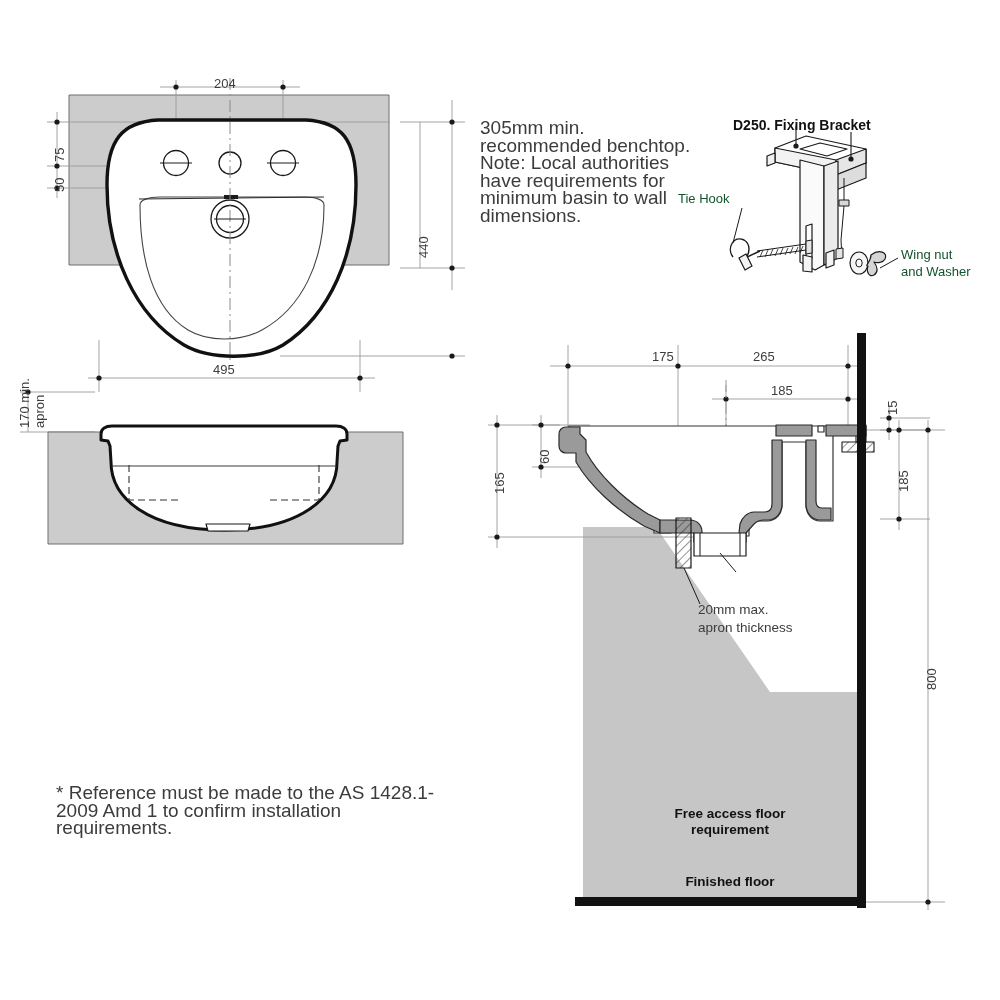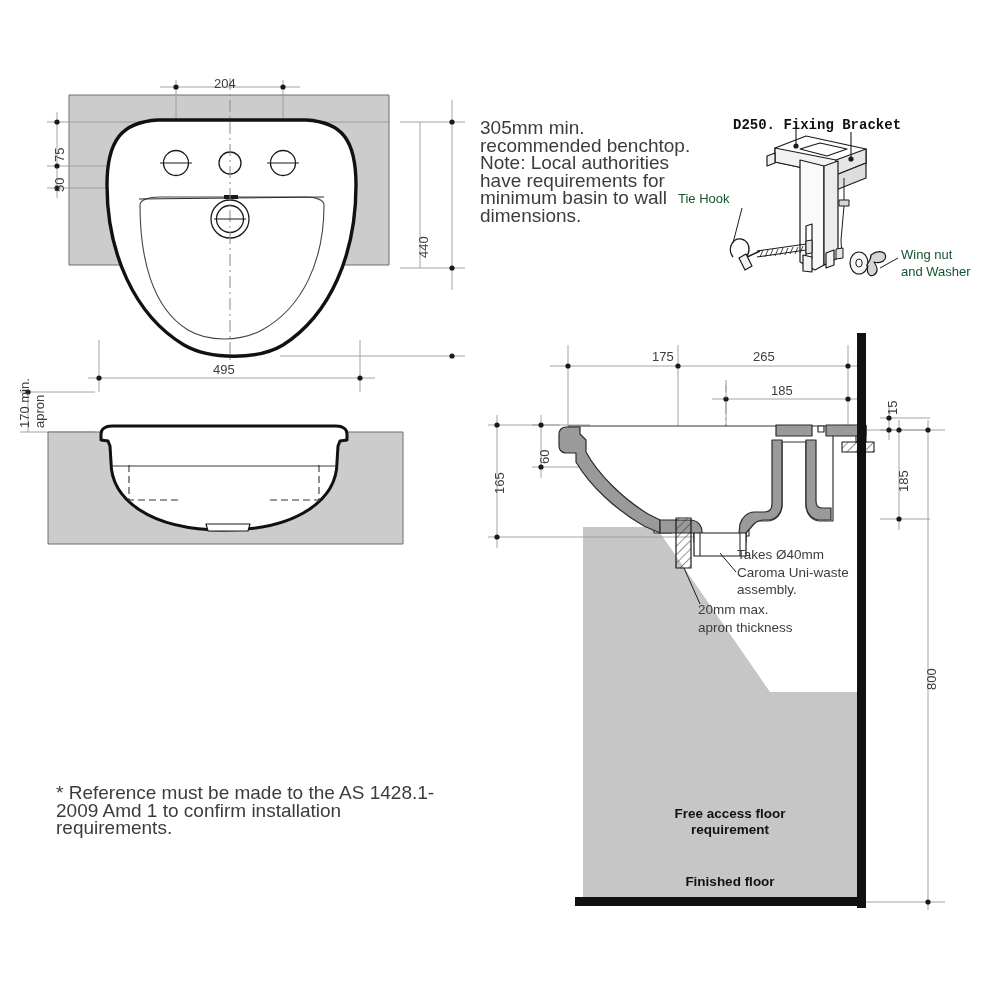--- a/index.html
+++ b/index.html
@@ -8,21 +8,21 @@
     font-family:"Liberation Sans","DejaVu Sans",sans-serif;
     color:#1a1a1a;
   }
   .sheet{position:absolute;inset:0;}
   svg.layer{position:absolute;left:0;top:0;width:1000px;height:1000px;}
   .txt{position:absolute;white-space:pre-wrap;color:#3b3b3b;}
   .note{font-size:19px;line-height:17.5px;color:#3c3c3c;}
   .note-sm{font-size:13px;line-height:17px;color:#14532d;}
   .dimlabel{font-size:13px;color:#3d3d3d;}
   .vert{transform-origin:left top;}
-  .bold{font-weight:bold;color:#111;font-family:Liberation Mono, monospace;}
+  .bold{font-weight:bold;color:#111;}
   .callout{font-size:13.5px;line-height:17.5px;color:#3c3c3c;}
   .floorlbl{font-weight:bold;font-size:13.5px;color:#111;text-align:center;line-height:16px;}
 </style>
 </head>
 <body>
 
 <div class="sheet">
 
   <svg class="layer" viewBox="0 0 1000 1000">
     <defs>
@@ -349,23 +349,20 @@
   <div class="txt dimlabel vert" style="left:885px;top:415px;transform:rotate(-90deg);">15</div>
 
   <div class="txt dimlabel vert" style="left:492px;top:494px;transform:rotate(-90deg);">165</div>
 
   <div class="txt dimlabel vert" style="left:537px;top:464px;transform:rotate(-90deg);">60</div>
 
   <div class="txt dimlabel vert" style="left:896px;top:492px;transform:rotate(-90deg);">185</div>
 
   <div class="txt dimlabel vert" style="left:924px;top:690px;transform:rotate(-90deg);">800</div>
 
-  <div class="txt callout" style="left:737px;top:546px;white-space:pre;">Takes Ø40mm
-Caroma Uni-waste
-assembly.</div>
 
   <div class="txt callout" style="left:698px;top:601px;white-space:pre;">20mm max.
 apron thickness</div>
 
   <div class="txt floorlbl" style="left:645px;top:806px;width:170px;white-space:pre;">Free access floor
 requirement</div>
 
   <div class="txt floorlbl" style="left:645px;top:874px;width:170px;">Finished floor</div>
 
   <div class="txt note" style="left:56px;top:736px;width:392px;margin-top:48px;">* Reference must be made to the AS 1428.1-2009 Amd 1 to confirm installation requirements.</div>

